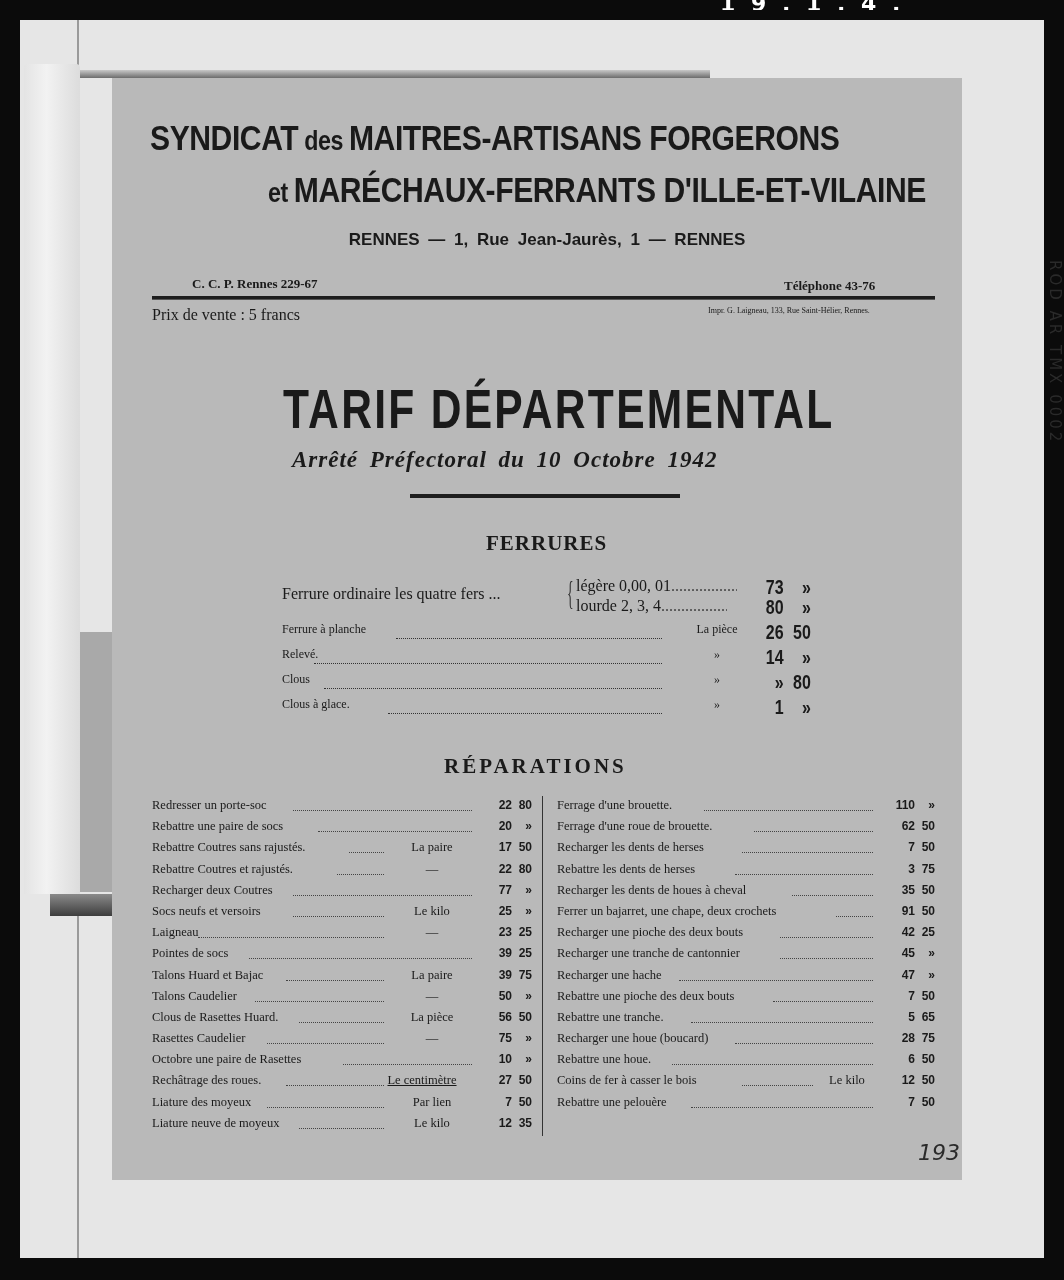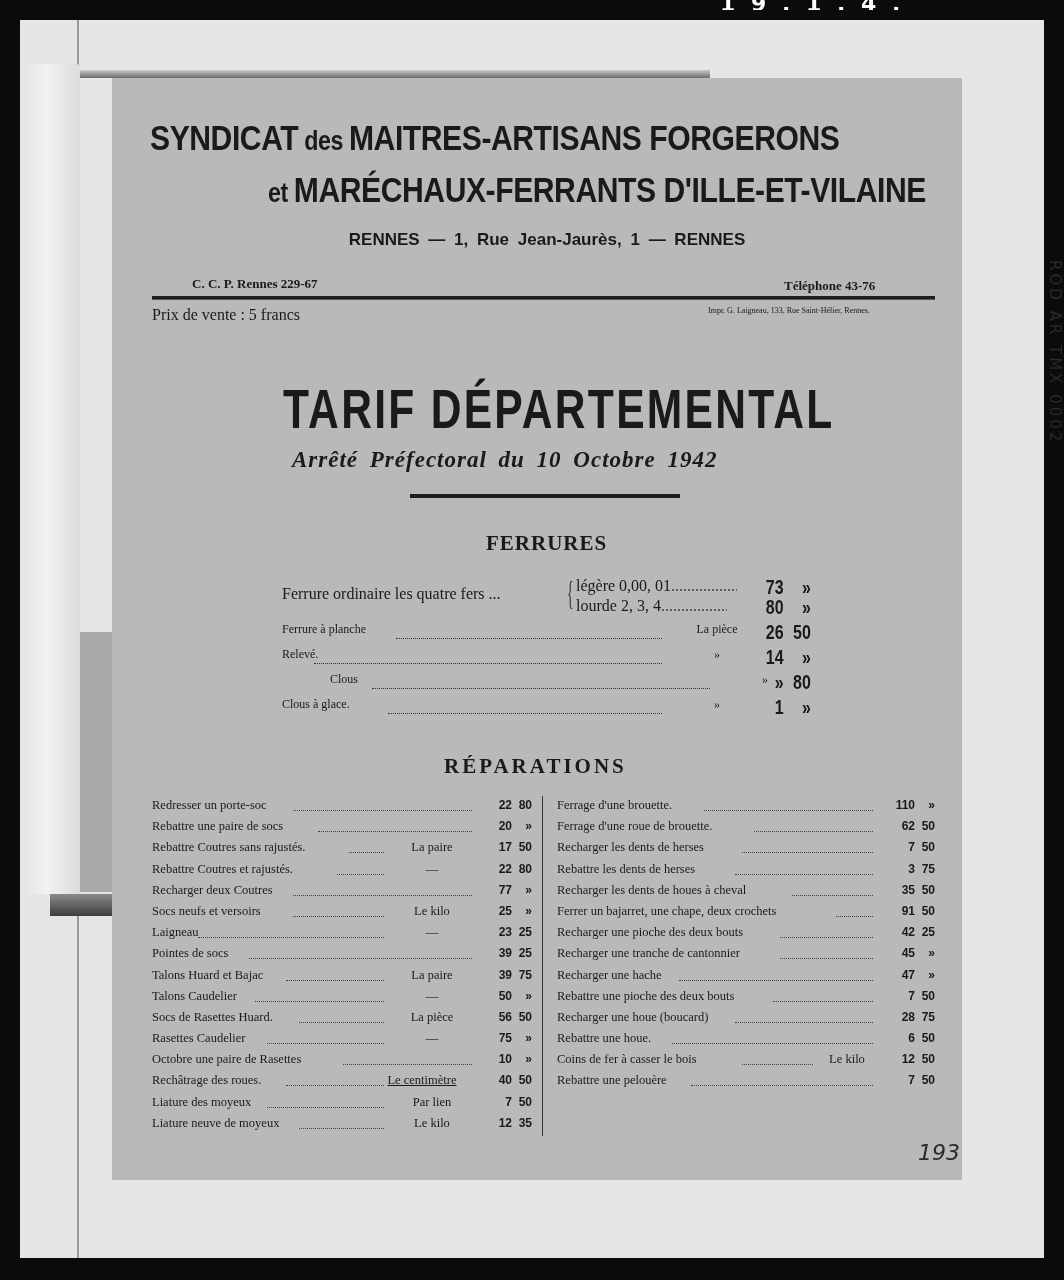--- a/index.html
+++ b/index.html
@@ -133,21 +133,21 @@
       <span class="dotline" style="left: 114px; width: 266px;"></span>
       <span class="unit">La pièce</span>
     </div>
     <div class="ferr-price" style="left: 758px; top: 621px;"><span class="fr">26</span><span class="ct">50</span></div>
     <div class="ferr-row" style="top: 647px;">
       <span class="lbl">Relevé.</span>
       <span class="dotline" style="left: 32px; width: 348px;"></span>
       <span class="unit">»</span>
     </div>
     <div class="ferr-price" style="left: 758px; top: 646px;"><span class="fr">14</span><span class="ct">»</span></div>
-    <div class="ferr-row" style="top: 672px; margin-left: 48px;">
+    <div class="ferr-row" style="top: 672px;">
       <span class="lbl">Clous</span>
       <span class="dotline" style="left: 42px; width: 338px;"></span>
       <span class="unit">»</span>
     </div>
     <div class="ferr-price" style="left: 758px; top: 671px;"><span class="fr">»</span><span class="ct">80</span></div>
     <div class="ferr-row" style="top: 697px;">
       <span class="lbl">Clous à glace.</span>
       <span class="dotline" style="left: 106px; width: 274px;"></span>
       <span class="unit">»</span>
     </div>
@@ -216,21 +216,21 @@
       <span class="ct" style="left: 362px; width: 18px;">75</span>
     </div>
     <div class="rep-row">
       <span class="lbl">Talons Caudelier</span>
       <span class="dotline" style="left: 102.8px; width: 129.2px;"></span>
       <span class="unit" style="left: 238px; width: 84px;">—</span>
       <span class="fr" style="left: 336px; width: 24px;">50</span>
       <span class="ct" style="left: 362px; width: 18px;">»</span>
     </div>
     <div class="rep-row">
-      <span class="lbl">Socs de Rasettes Huard.</span>
+      <span class="lbl">Clous de Rasettes Huard.</span>
       <span class="dotline" style="left: 146.9px; width: 85.1px;"></span>
       <span class="unit" style="left: 238px; width: 84px;">La pièce</span>
       <span class="fr" style="left: 336px; width: 24px;">56</span>
       <span class="ct" style="left: 362px; width: 18px;">50</span>
     </div>
     <div class="rep-row">
       <span class="lbl">Rasettes Caudelier</span>
       <span class="dotline" style="left: 115.4px; width: 116.6px;"></span>
       <span class="unit" style="left: 238px; width: 84px;">—</span>
       <span class="fr" style="left: 336px; width: 24px;">75</span>
@@ -239,21 +239,21 @@
     <div class="rep-row">
       <span class="lbl">Octobre une paire de Rasettes</span>
       <span class="dotline" style="left: 191px; width: 129px;"></span>
       <span class="fr" style="left: 336px; width: 24px;">10</span>
       <span class="ct" style="left: 362px; width: 18px;">»</span>
     </div>
     <div class="rep-row">
       <span class="lbl">Rechâtrage des roues.</span>
       <span class="dotline" style="left: 134.3px; width: 97.7px;"></span>
       <span class="unit" style="left: 228px; width: 84px; text-decoration: underline;">Le centimètre</span>
-      <span class="fr" style="left: 336px; width: 24px;">40</span>
+      <span class="fr" style="left: 336px; width: 24px;">27</span>
       <span class="ct" style="left: 362px; width: 18px;">50</span>
     </div>
     <div class="rep-row">
       <span class="lbl">Liature des moyeux</span>
       <span class="dotline" style="left: 115.4px; width: 116.6px;"></span>
       <span class="unit" style="left: 238px; width: 84px;">Par lien</span>
       <span class="fr" style="left: 336px; width: 24px;">7</span>
       <span class="ct" style="left: 362px; width: 18px;">50</span>
     </div>
     <div class="rep-row">
@@ -320,20 +320,26 @@
       <span class="fr" style="left: 334px; width: 24px;">47</span>
       <span class="ct" style="left: 360px; width: 18px;">»</span>
     </div>
     <div class="rep-row">
       <span class="lbl">Rebattre une pioche des deux bouts</span>
       <span class="dotline" style="left: 216.2px; width: 99.8px;"></span>
       <span class="fr" style="left: 334px; width: 24px;">7</span>
       <span class="ct" style="left: 360px; width: 18px;">50</span>
     </div>
     <div class="rep-row">
+      <span class="lbl">Rebattre une tranche.</span>
+      <span class="dotline" style="left: 134.3px; width: 181.7px;"></span>
+      <span class="fr" style="left: 334px; width: 24px;">5</span>
+      <span class="ct" style="left: 360px; width: 18px;">65</span>
+    </div>
+    <div class="rep-row">
       <span class="lbl">Recharger une houe (boucard)</span>
       <span class="dotline" style="left: 178.4px; width: 137.6px;"></span>
       <span class="fr" style="left: 334px; width: 24px;">28</span>
       <span class="ct" style="left: 360px; width: 18px;">75</span>
     </div>
     <div class="rep-row">
       <span class="lbl">Rebattre une houe.</span>
       <span class="dotline" style="left: 115.4px; width: 200.6px;"></span>
       <span class="fr" style="left: 334px; width: 24px;">6</span>
       <span class="ct" style="left: 360px; width: 18px;">50</span>

